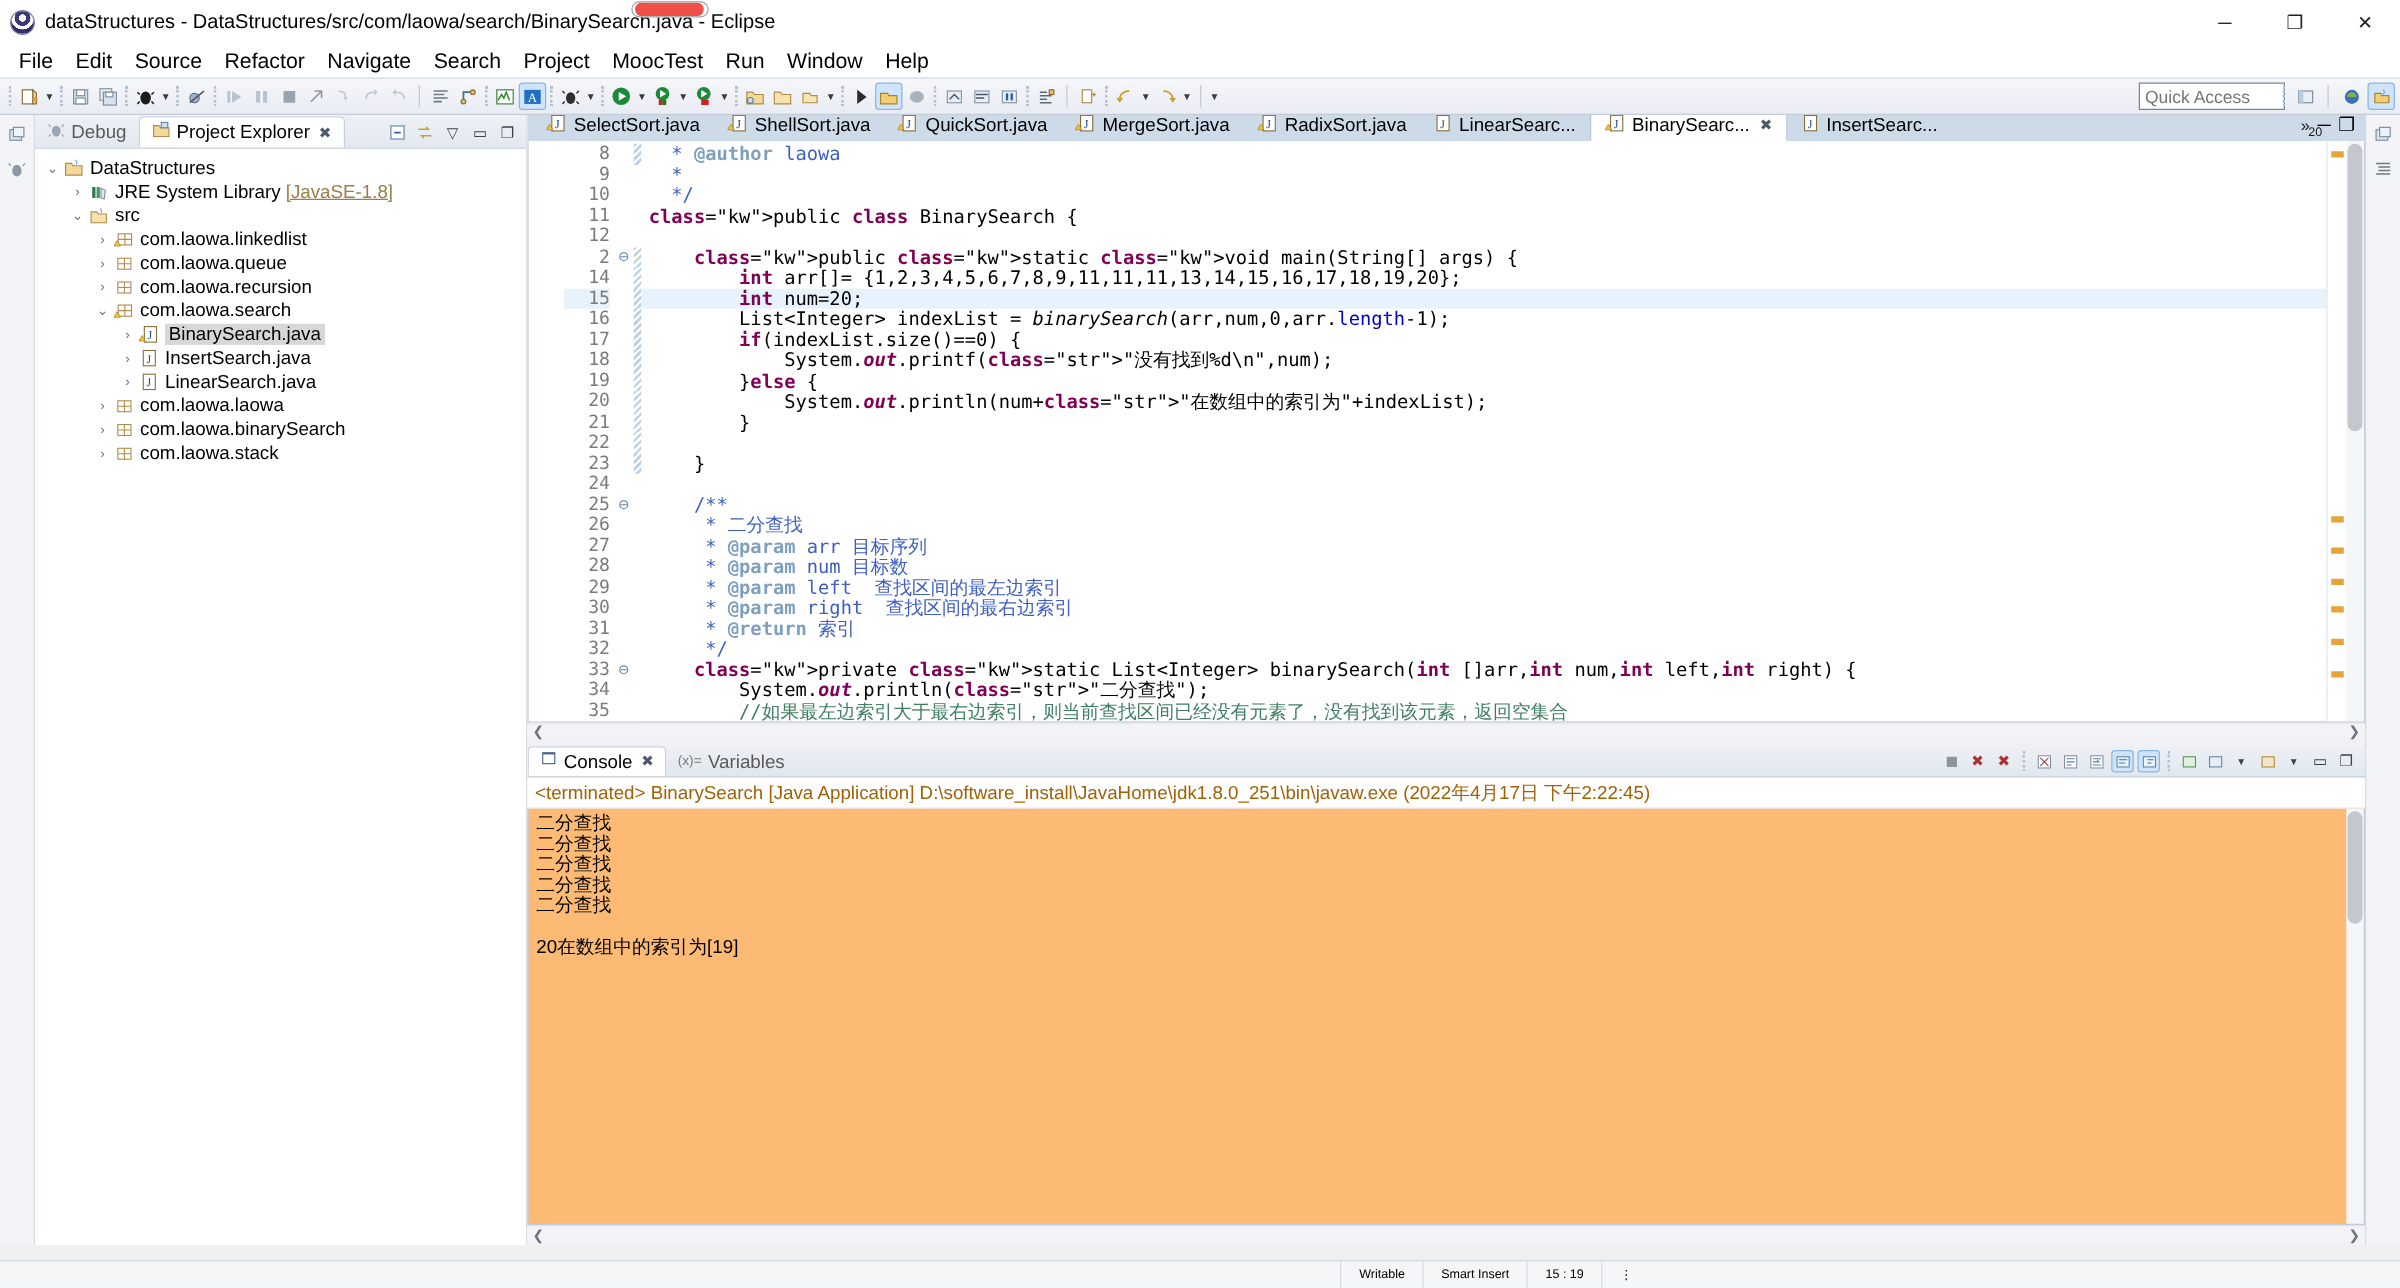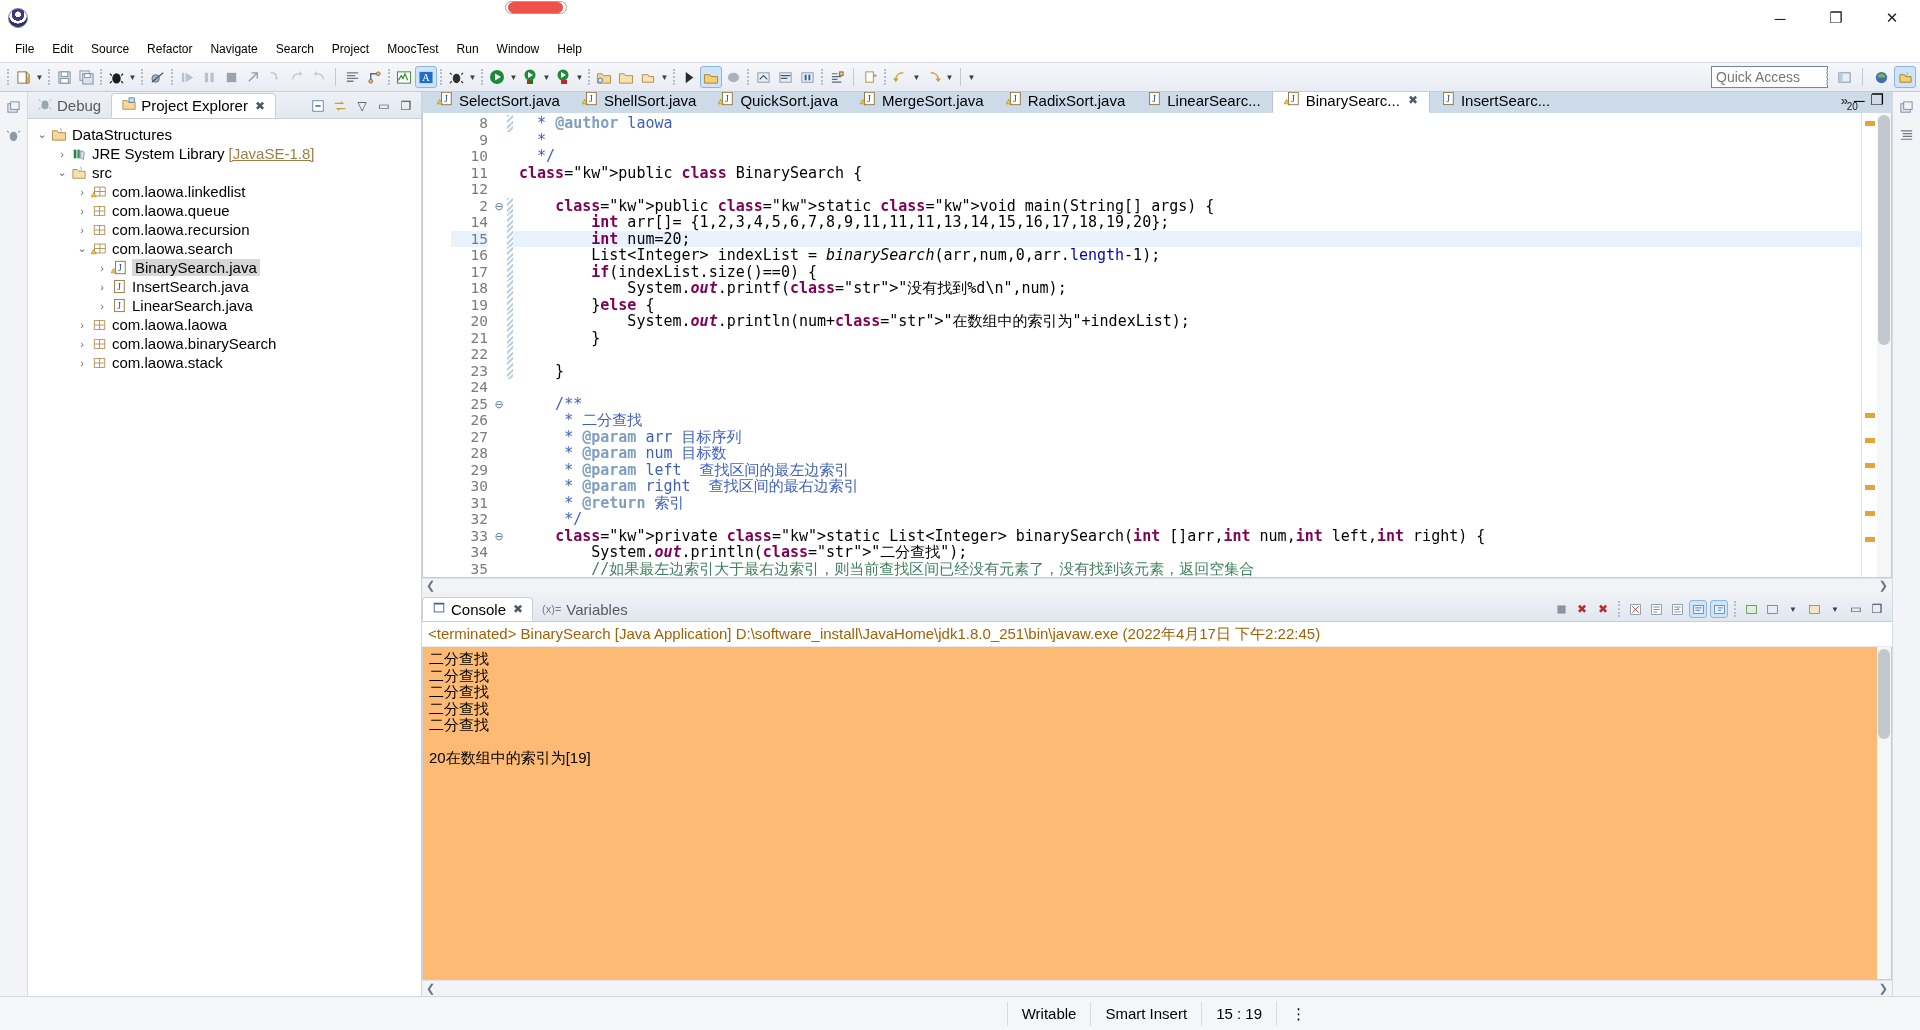--- a/index.html
+++ b/index.html
@@ -34,21 +34,21 @@
   .title-progress > i { display:block; height:100%; background:#f0504a; width: 92%; margin-left:3%; border-radius:7px;}
   .win-btns { margin-left: auto; display: flex; height: 36px; }
   .win-btn {
     width: 56px; height: 36px; display: flex; align-items: center; justify-content: center;
     font-size: 15px; color: #202020;
   }
 
   
   .menubar {
     height: 26px; background: #ffffff; display: flex; align-items: center;
-    padding-left: 6px; font-size: 12px;
+    padding-left: 6px; font-size: 17px;
   }
   .menu-item { padding: 2px 9px; color: #000; white-space: nowrap; }
 
   
   .toolbar {
     height: 30px; background: linear-gradient(#f6f7fa, #e8ecf3);
     border-top: 1px solid #d5dbe5; border-bottom: 1px solid #c6cdd8;
     display: flex; align-items: center; padding: 0 4px; position: relative;
   }
   .tb-sep { width: 1px; height: 18px; background: #c3cad6; margin: 0 5px; }
@@ -152,36 +152,37 @@
   .console-head { font-size: 15px; padding: 3px 6px 2px 6px; background:#fff; color:#a16207; white-space:nowrap; border-bottom:1px solid #e6e8ec;}
   .console-body { flex:1; background:#fdba74; display:flex; min-height:0; border:1px solid #c3ccd8; border-top:none;}
   .console-text { flex:1; padding: 4px 6px; font-size:15px; line-height: 16.5px; white-space:pre; overflow:hidden;}
   .console-text .line { height:16.5px;}
 
   
   .right-rail { width: 28px; background:#f3f4f7; border-left:1px solid #d6dae1; display:flex; flex-direction:column; align-items:center; padding-top:4px; gap:6px;}
 
   
   .statusbar {
-    position:absolute; bottom:0; left:0; right:0; height: 34px; background:#f5f6f8;
-    border-top:1px solid #d3d8e0; display:flex; align-items:center; font-size:15px; color:#000;
+    position:absolute; bottom:0; left:0; right:0; height: 22px; background:#f5f6f8;
+    border-top:1px solid #d3d8e0; display:flex; align-items:center; font-size:10px; color:#000;
   }
   .st-cell { padding: 0 14px; height:24px; display:flex; align-items:center; border-left:1px solid #d6dbe3;}
   .st-spacer { flex:1; }
 
   
   .ovm { position:absolute; right:2px; width:10px; height:5px; background:#e6a33a;}
 </style>
 </head>
 <body>
 
 <div id="app">
 
   <div class="titlebar">
     <div class="title-icon"></div>
+    <div class="title-text">dataStructures - DataStructures/src/com/laowa/search/BinarySearch.java - Eclipse</div>
     <div class="title-progress">
         <i></i>
       </div>
     <div class="win-btns">
       <div class="win-btn">─</div>
       <div class="win-btn">❐</div>
       <div class="win-btn close">✕</div>
     </div>
   </div>
 

